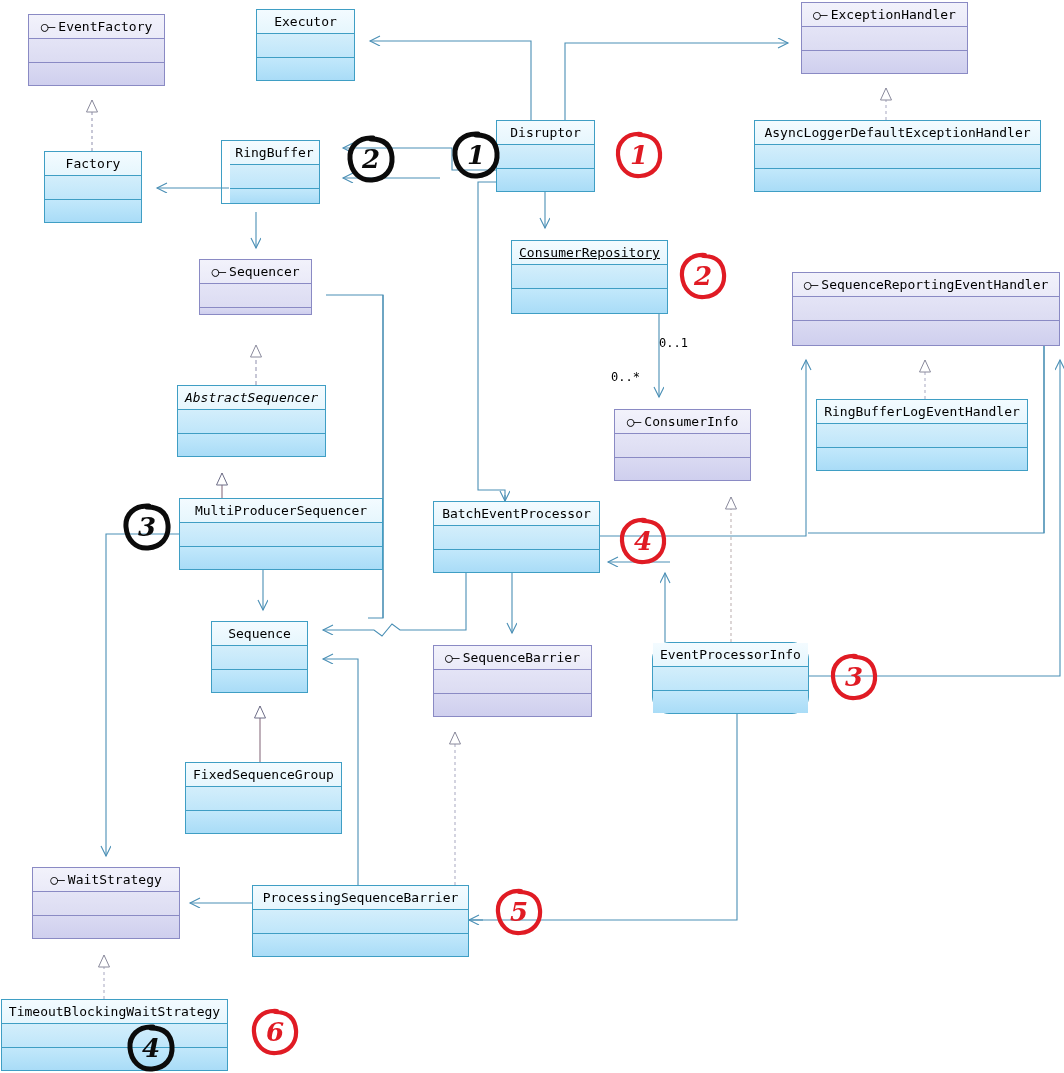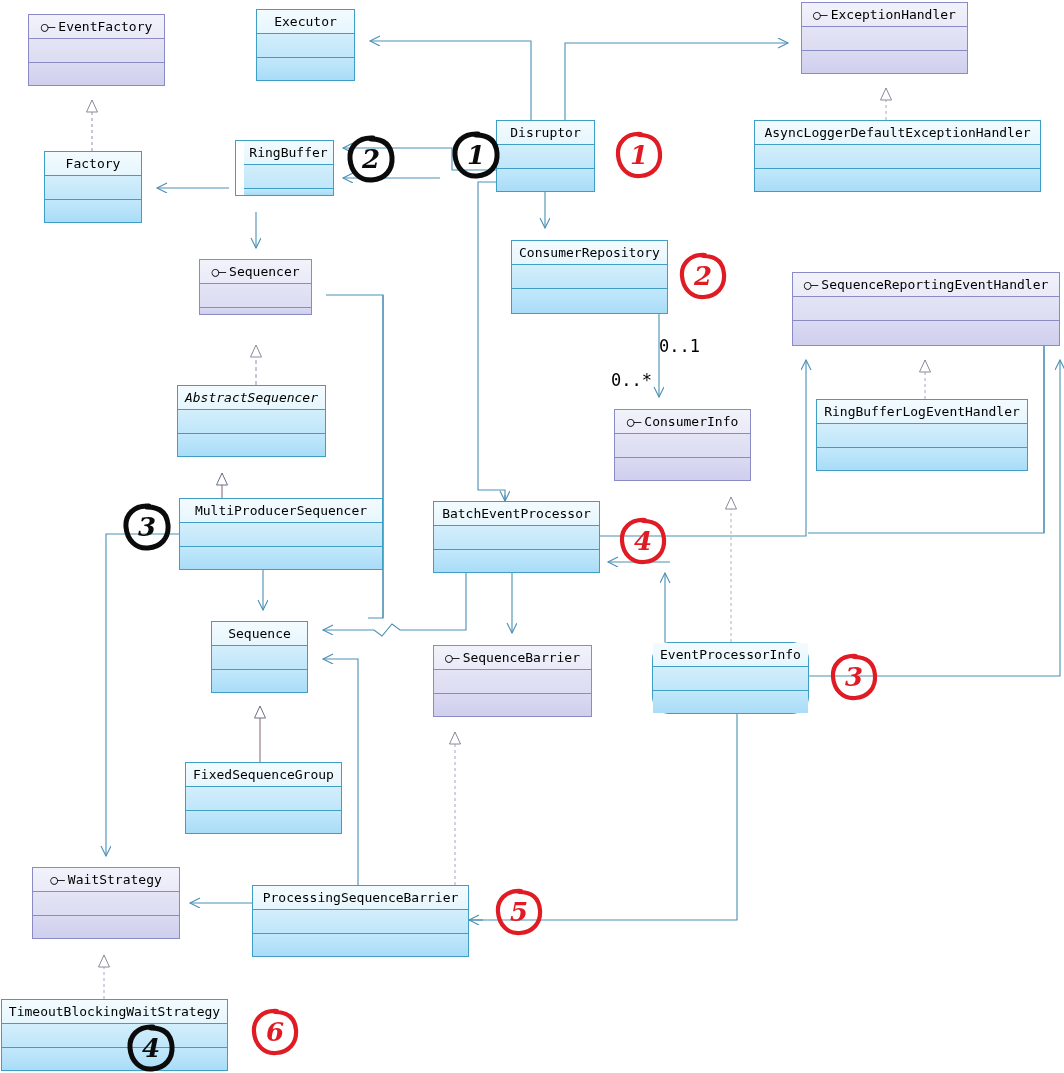--- a/index.html
+++ b/index.html
@@ -30,21 +30,21 @@
   
   .mark{position:absolute;width:54px;height:54px;display:flex;align-items:center;
         justify-content:center;font-family:"DejaVu Serif","Liberation Serif",serif;
         font-size:26px;font-weight:bold;font-style:italic;}
   .mark span{position:relative;z-index:2;}
   .mark.red{color:#e01b24;}
   .mark.black{color:#0b0b0b;}
   .mark svg{position:absolute;left:0;top:0;}
 
   
-  .mult{position:absolute;font-size:17px;color:#000;
+  .mult{position:absolute;font-size:12px;color:#000;
         font-family:"DejaVu Sans Mono","Liberation Mono",monospace;white-space:nowrap;}
 </style>
 </head>
 <body>
 
 <div id="canvas">
 
   <svg id="wires" viewBox="0 0 1064 1073" xmlns="http://www.w3.org/2000/svg">
     <defs>
       <marker id="openArrow" markerWidth="14" markerHeight="14" refX="11" refY="5" orient="auto" markerUnits="userSpaceOnUse">
@@ -143,41 +143,41 @@
       <div class="node iface" style="left: 801px; top: 2px; width: 167px; height: 72px;">
         <div class="title"><span class="ifc-mark">○–</span><span>ExceptionHandler</span></div>
         <div class="body1"></div>
         <div class="body2"></div>
       </div>
       <div class="node cls" style="left: 44px; top: 151px; width: 98px; height: 72px;">
         <div class="title"><span>Factory</span></div>
         <div class="body1"></div>
         <div class="body2"></div>
       </div>
-      <div class="node cls" style="left: 235px; top: 140px; width: 99px; height: 56px; padding-left: 8px;">
+      <div class="node cls" style="left: 221px; top: 140px; width: 99px; height: 64px; padding-left: 8px;">
         <div class="title"><span>RingBuffer</span></div>
         <div class="body1"></div>
         <div class="body2"></div>
       </div>
       <div class="node cls" style="left: 496px; top: 120px; width: 99px; height: 72px;">
         <div class="title"><span>Disruptor</span></div>
         <div class="body1"></div>
         <div class="body2"></div>
       </div>
       <div class="node cls" style="left: 754px; top: 120px; width: 287px; height: 72px;">
         <div class="title"><span>AsyncLoggerDefaultExceptionHandler</span></div>
         <div class="body1"></div>
         <div class="body2"></div>
       </div>
       <div class="node iface" style="left: 199px; top: 259px; width: 113px; height: 56px;">
         <div class="title"><span class="ifc-mark">○–</span><span>Sequencer</span></div>
         <div class="body1"></div>
         <div class="body2"></div>
       </div>
-      <div class="node cls" style="left: 511px; top: 240px; width: 157px; height: 74px;">
+      <div class="node cls" style="left: 511px; top: 240px; width: 157px; height: 74px; text-decoration: underline;">
         <div class="title"><span>ConsumerRepository</span></div>
         <div class="body1"></div>
         <div class="body2"></div>
       </div>
       <div class="node iface" style="left: 792px; top: 272px; width: 268px; height: 74px;">
         <div class="title"><span class="ifc-mark">○–</span><span>SequenceReportingEventHandler</span></div>
         <div class="body1"></div>
         <div class="body2"></div>
       </div>
       <div class="node cls" style="left: 177px; top: 385px; width: 149px; height: 72px; font-style: italic;">

